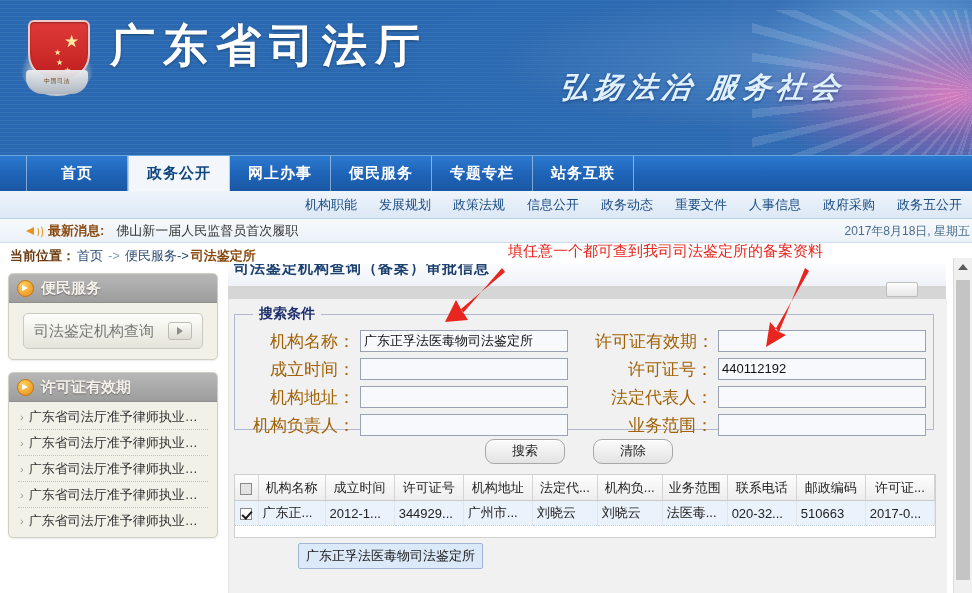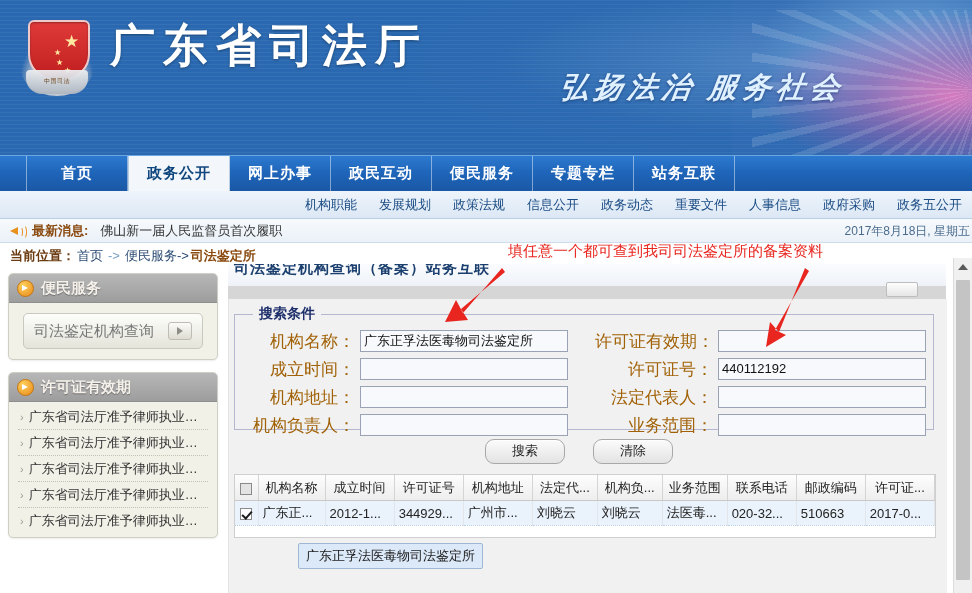--- a/index.html
+++ b/index.html
@@ -111,21 +111,21 @@
   }
   .subnav span{
     font-size:13px;color:#1b4c84;margin-left:22px;cursor:pointer;white-space:nowrap;text-align:center;
   }
 
   
   .ticker{
     position:relative;height:24px;width:972px;box-sizing:border-box;
     background:linear-gradient(180deg,#f7fafd,#eaf1f8);
     border-bottom:1px solid #cfdcea;
-    display:flex;align-items:center;padding-left:10px;
+    display:flex;align-items:center;padding-left:26px;
   }
   .spk{width:16px;height:14px;position:relative;margin-right:6px;}
   .spk .cone{
     position:absolute;left:0;top:3px;width:0;height:0;
     border-top:4px solid transparent;border-bottom:4px solid transparent;
     border-right:8px solid #e8911c;
   }
   .spk .w1,.spk .w2{position:absolute;border:1.5px solid #e8911c;border-left-color:transparent;border-top-color:transparent;border-bottom-color:transparent;border-radius:50%;}
   .spk .w1{left:8px;top:3px;width:3px;height:8px;}
   .spk .w2{left:11px;top:1px;width:4px;height:12px;}
@@ -348,21 +348,20 @@
 
     <div class="title-cn">广东省司法厅</div>
     <div class="calli">弘扬法治  服务社会</div>
   </div>
 
   <div class="navbar">
     <ul>
       <li>首页</li>
       <li class="active">政务公开</li>
       <li>网上办事</li>
-      <li>政民互动</li>
       <li>便民服务</li>
       <li>专题专栏</li>
       <li>站务互联</li>
     </ul>
   </div>
 
   <div class="subnav">
     <span>机构职能</span>
     <span>发展规划</span>
     <span>政策法规</span>
@@ -441,21 +440,21 @@
               </li>
           </ul>
         </div>
       </div>
 
     </div>
 
     <div class="panel">
 
       <div class="panel-title">
-        <div class="pt">司法鉴定机构查询（备案）站务互联</div>
+        <div class="pt">司法鉴定机构查询（备案）审批信息</div>
       </div>
       <div class="panel-bar">
         <div class="minbtn"></div>
       </div>
 
       <div class="panel-body">
 
         <fieldset class="search">
           <legend>搜索条件</legend>
 

